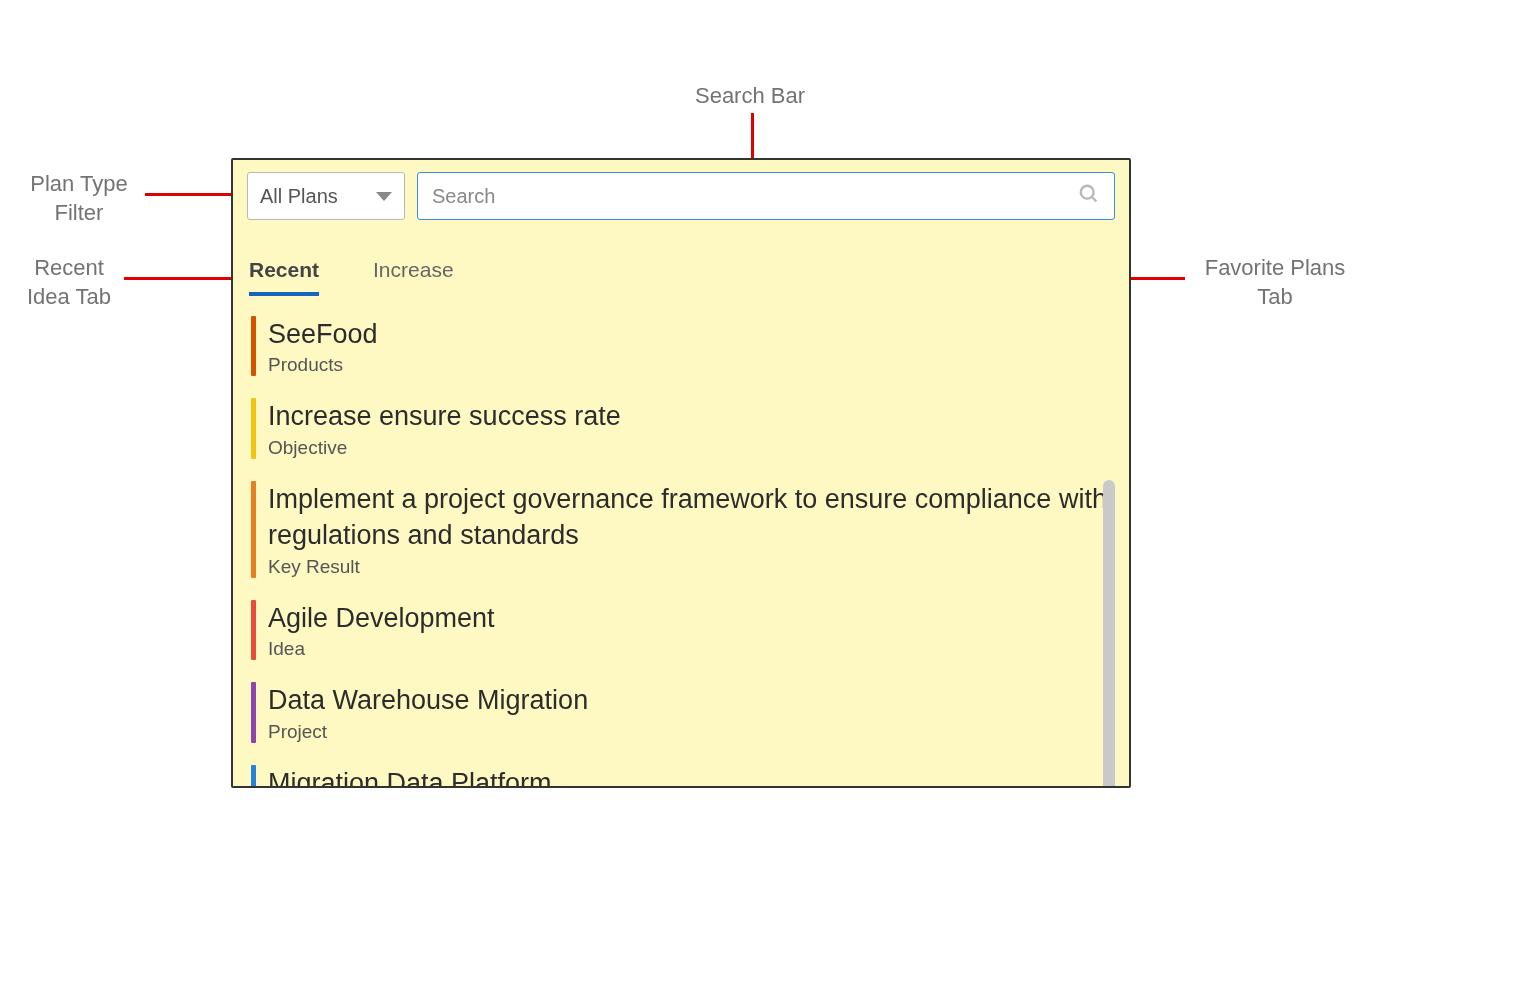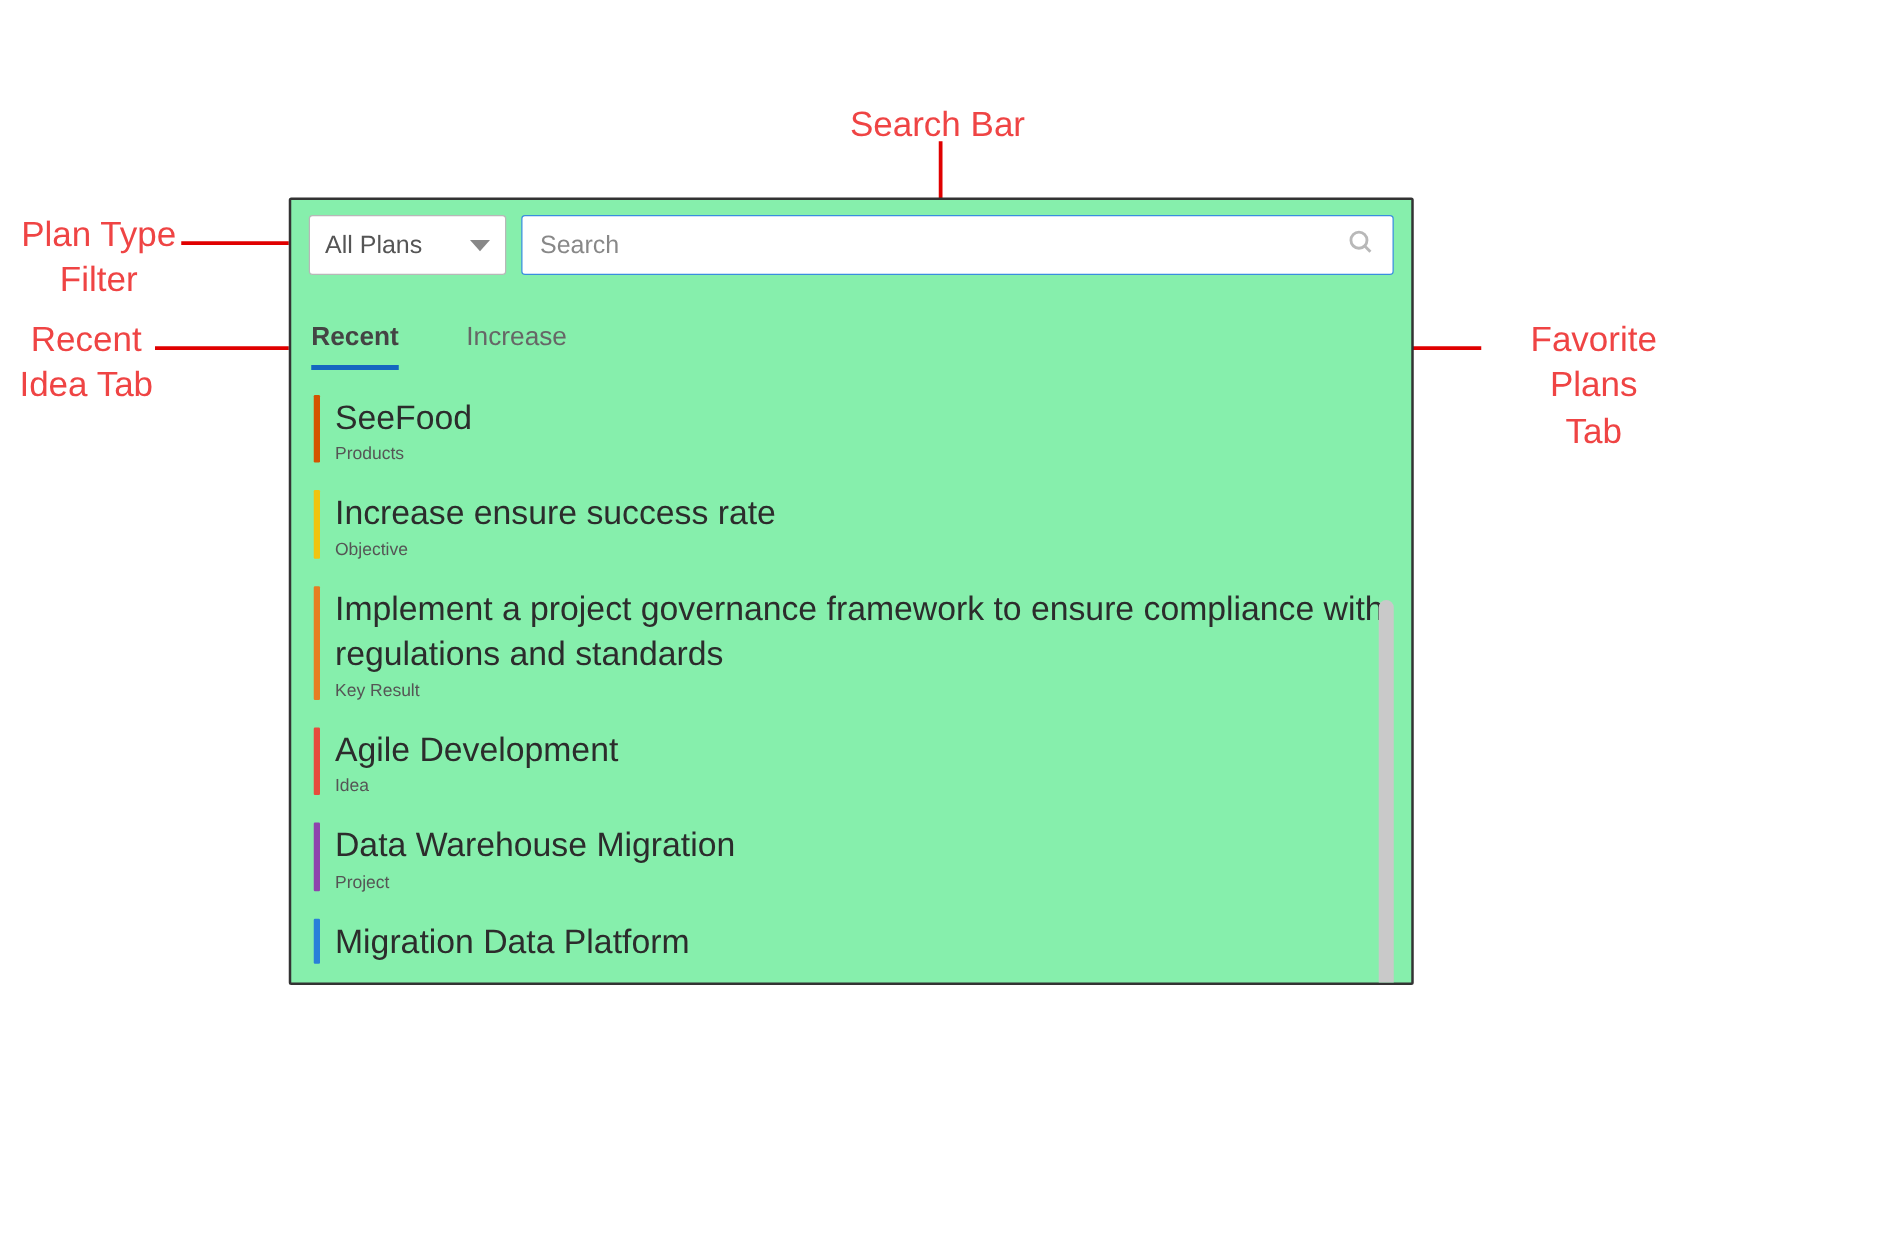--- a/index.html
+++ b/index.html
@@ -5,38 +5,38 @@
 * { box-sizing: border-box; margin: 0; padding: 0; }
 body {
   font-family: "Segoe UI", Arial, sans-serif;
   background: #fff;
   width: 1517px;
   height: 990px;
   position: relative;
 }
 .annotation {
   position: absolute;
-  color: #ef4444;
-  font-size: 28px;
+  color: #737373;
+  font-size: 22px;
   line-height: 1.3;
   text-align: center;
 }
 .annotation-line {
   position: absolute;
   background: #e00000;
 }
 .panel {
   position: absolute;
   left: 231px;
   top: 158px;
   width: 900px;
   height: 630px;
   border: 2px solid #333;
   border-radius: 2px;
-  background: #86efac;
+  background: #fef9c3;
   overflow: hidden;
   padding: 0;
 }
 .panel-inner {
   padding: 12px 14px 0 14px;
 }
 .top-row {
   display: flex;
   gap: 12px;
   align-items: stretch;
@@ -119,21 +119,21 @@
   flex-shrink: 0;
   border-radius: 1px;
 }
 .item-text .title {
   font-size: 27px;
   font-weight: 400;
   color: #2c2c2c;
   line-height: 1.35;
 }
 .item-text .subtitle {
-  font-size: 14px;
+  font-size: 19px;
   color: #555;
   margin-top: 2px;
 }
 .scrollbar-track {
   position: absolute;
   right: 14px;
   top: 320px;
   width: 12px;
   height: 420px;
   background: transparent;

